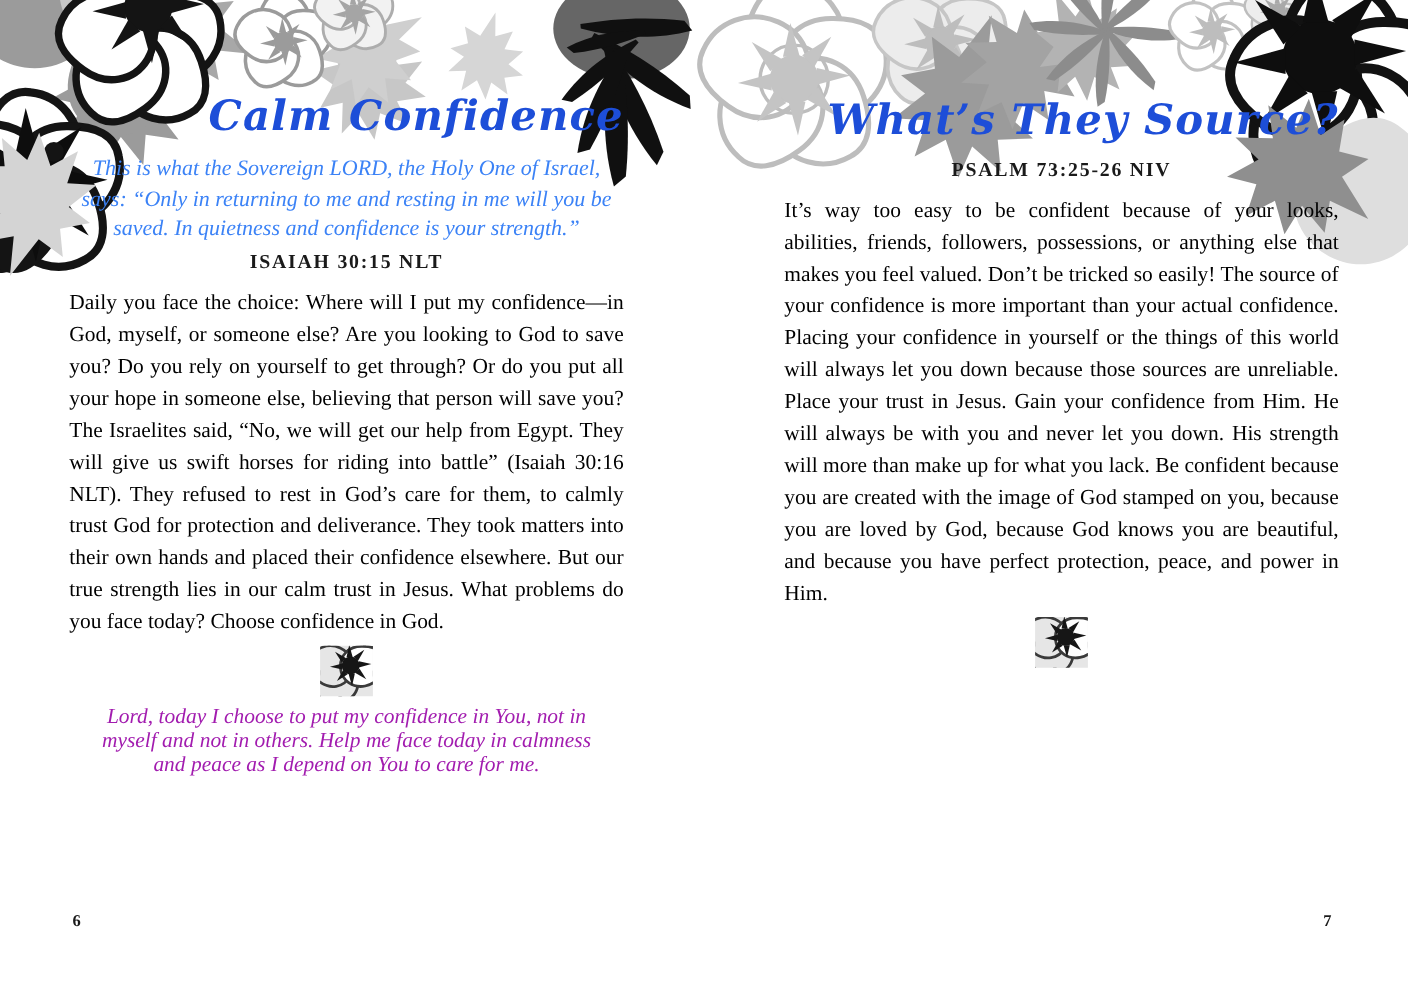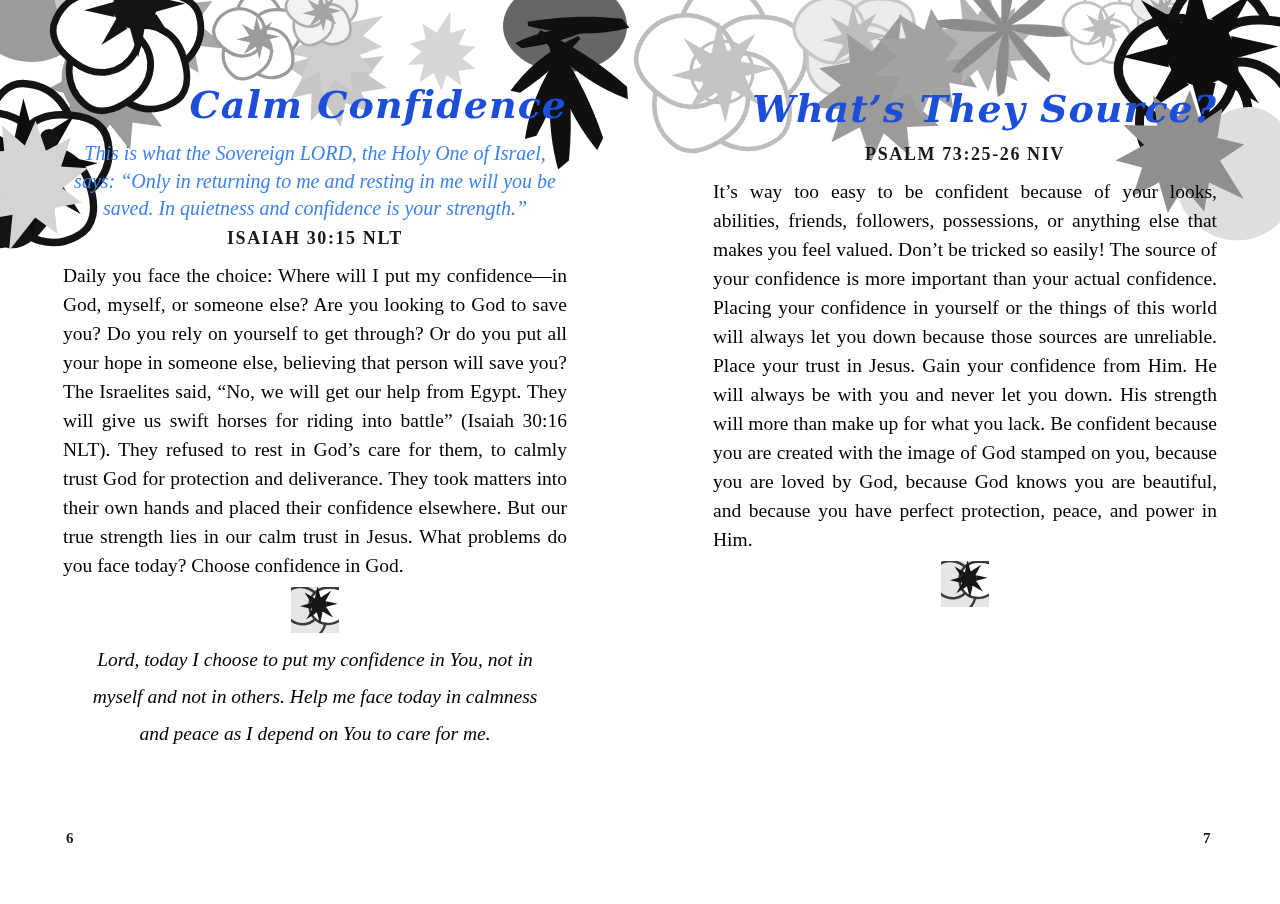--- a/index.html
+++ b/index.html
@@ -26,22 +26,22 @@
   }
   .ref{
     font-size:18px;font-weight:bold;letter-spacing:1.6px;text-align:center;
     margin:0 0 12px 0;color:#1a1a1a;
   }
   .body-text{
     font-size:19.5px;line-height:29px;text-align:justify;margin:0;color:#000000;
   }
   .divider{text-align:center;margin:7px 0 6px 0;height:48px;}
   .prayer{
-    font-style:italic;font-size:19.5px;line-height:37px;text-align:center;
-    margin:0 24px;color:#000000;
+    font-style:italic;font-size:19.5px;line-height:22px;text-align:center;
+    margin:0 24px;color:#a21caf;
   }
   .pagenum{
     position:absolute;top:830px;font-size:15px;font-weight:bold;color:#1a1a1a;
   }
   .pagenum-left{left:66px;}
   .pagenum-right{left:1203px;}
 </style>
 </head>
 <body>
 

